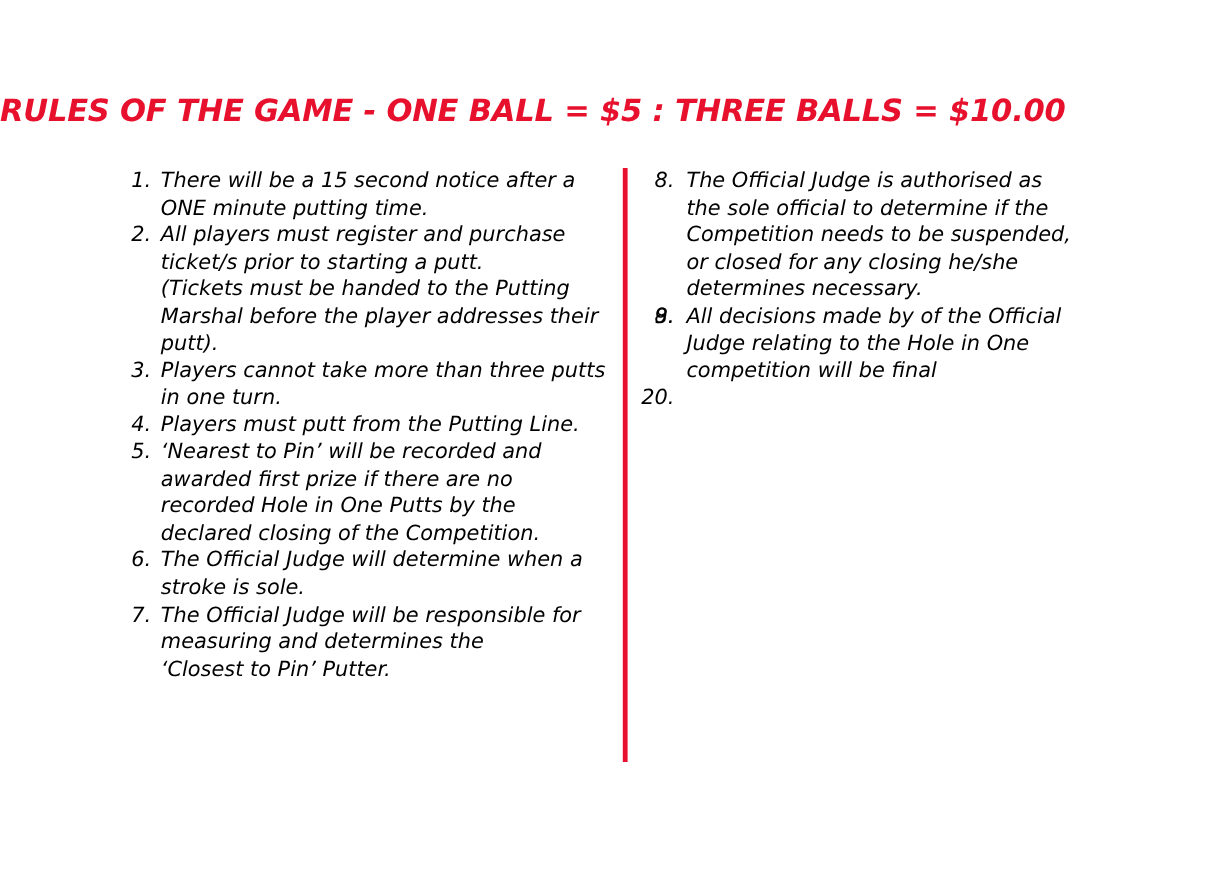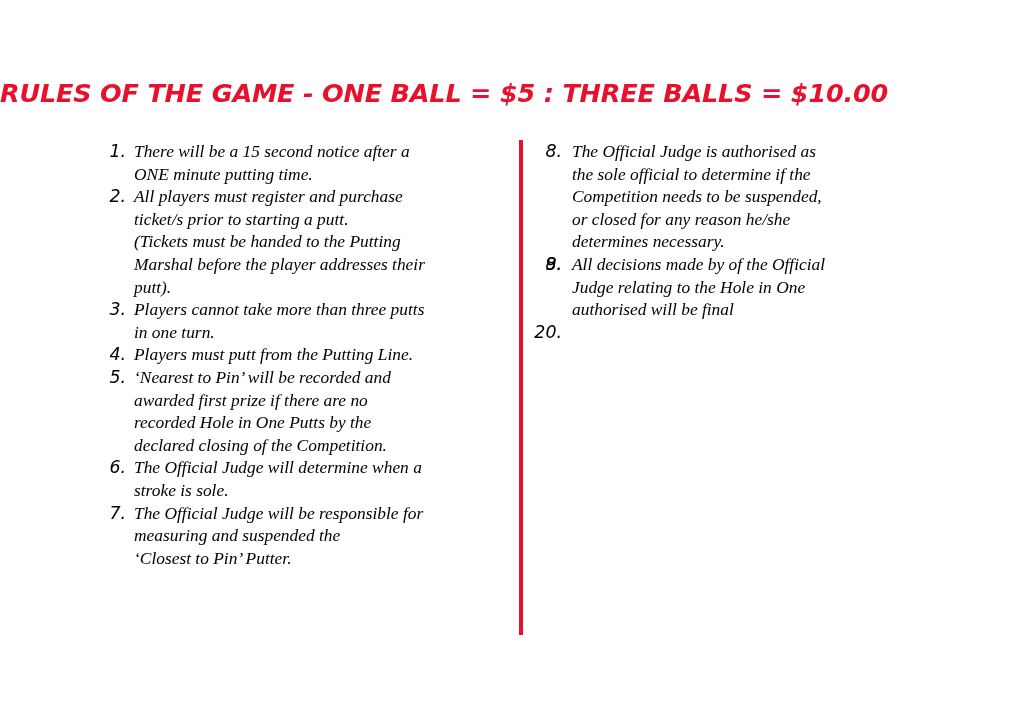--- a/index.html
+++ b/index.html
@@ -90,21 +90,20 @@
     top: 0;
     width: 30px;
     text-align: right;
     font-style: italic;
   }
 
   li.rule .txt {
     display: block;
     white-space: pre-line;
     font-style: italic;
-    font-family: Liberation Serif, serif;
   }
 
   .col-right li.rule {
     padding-left: 44px;
   }
   .col-right li.rule .num {
     width: 34px;
   }
 </style>
 </head>
@@ -150,44 +149,44 @@
 declared closing of the Competition.</span>
         </li>
         <li class="rule">
           <span class="num">6.</span>
           <span class="txt">The Official Judge will determine when a
 stroke is sole.</span>
         </li>
         <li class="rule">
           <span class="num">7.</span>
           <span class="txt">The Official Judge will be responsible for
-measuring and suspended the
+measuring and determines the
 ‘Closest to Pin’ Putter.</span>
         </li>
       </ol>
     </div>
 
     <div class="col col-right">
       <ol class="rules">
         <li class="rule">
           <span class="num">8.</span>
           <span class="txt">The Official Judge is authorised as
 the sole official to determine if the
 Competition needs to be suspended,
-or closed for any reason he/she
+or closed for any closing he/she
 determines necessary.</span>
         </li>
         <li class="rule">
           <span class="num">9.</span>
         </li>
         <li class="rule">
           <span class="num">8.</span>
           <span class="txt">All decisions made by of the Official
 Judge relating to the Hole in One
-authorised will be final</span>
+competition will be final</span>
         </li>
         <li class="rule">
           <span class="num">20.</span>
         </li>
       </ol>
     </div>
 
   </div>
 </div>
 

